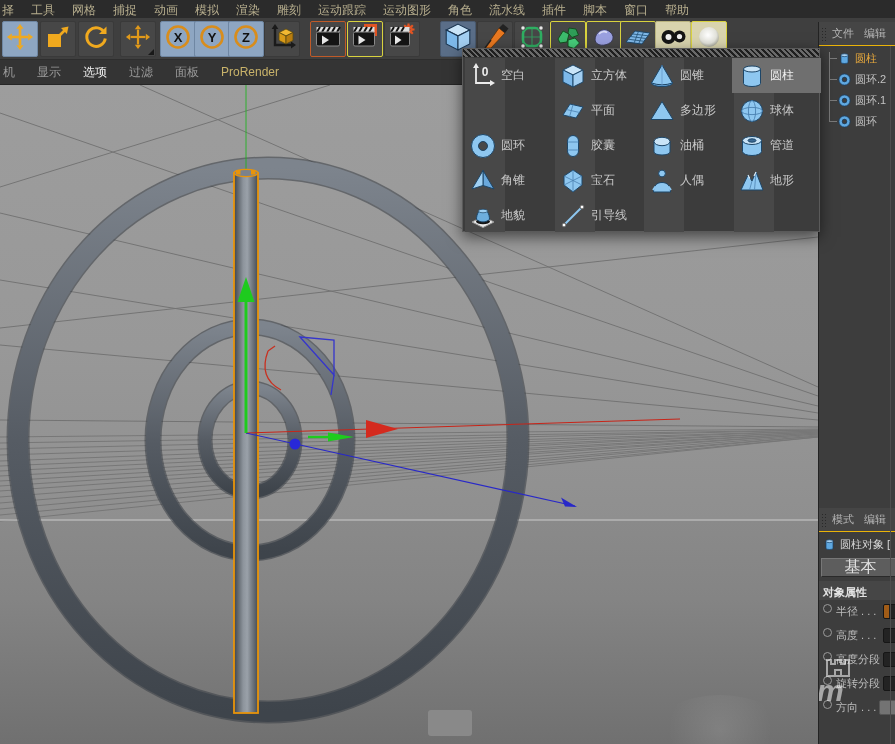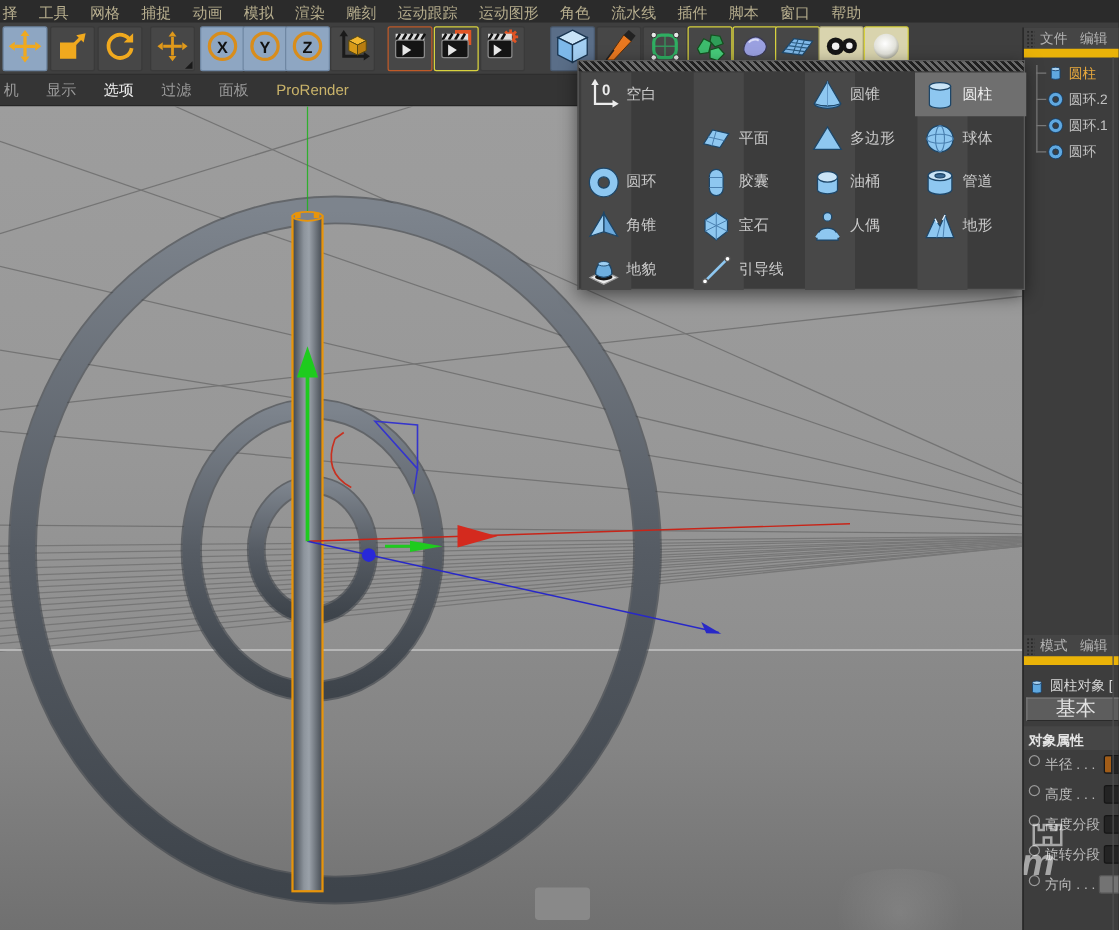--- a/index.html
+++ b/index.html
@@ -51,30 +51,30 @@
   .pcell{position:absolute;width:89px;height:35px;display:flex;align-items:center;cursor:default}
   .pcell.selected{background:#6f6f6f}
   .picon{width:28px;height:28px;margin-left:6px;display:flex;align-items:center;justify-content:center}
   .plabel{font-size:12px;color:#c9c9c9;margin-left:4px;white-space:nowrap}
   .pcell.selected .plabel{color:#efefef}
 
   
   .rpanel{position:absolute;left:818px;top:22px;width:77px;height:722px;background:#3d3d3d;
     border-left:1px solid #232323;overflow:hidden;z-index:20}
   .phead{position:absolute;left:0;width:77px;height:24px;background:#454545;
-    border-bottom:7px solid #eab308;display:flex;align-items:center}
+    border-bottom:1px solid #eab308;display:flex;align-items:center}
   .grip{width:11px;height:14px;margin:0 4px 0 2px;
     background:radial-gradient(#292929 28%,transparent 30%);background-size:3px 3px}
   .pmi{font-size:11px;color:#b5b5b5;margin-right:10px;white-space:nowrap}
   .omrow{position:absolute;left:0;width:77px;height:21px;display:flex;align-items:center;cursor:default}
   .omtree{position:absolute;background:#7a7a7a}
   .omicon{width:14px;height:14px;margin-left:18px;display:flex;align-items:center;justify-content:center}
   .omlabel{font-size:11px;color:#c3c3c3;margin-left:4px;white-space:nowrap}
   .omrow.sel .omlabel{color:#e8a93d}
-  .amtitle{position:absolute;left:0;top:510px;width:77px;height:24px;display:flex;align-items:flex-end}
+  .amtitle{position:absolute;left:0;top:510px;width:77px;height:24px;display:flex;align-items:center}
   .amtitle .t{font-size:11px;color:#d8d8d8;margin-left:4px;white-space:nowrap}
   .amtab{position:absolute;left:2px;top:536px;width:79px;height:19px;background:#5d5d5d;
     border:1px solid #777;border-bottom-color:#2a2a2a;display:flex;align-items:center;justify-content:center}
   .amtab span{font-size:16px;color:#e2e2e2}
   .amsec{position:absolute;left:0;top:559px;width:77px;height:19px;background:#464646;
     display:flex;align-items:flex-end}
   .amsec span{font-size:11px;font-weight:bold;color:#e3e3e3;margin-left:4px;white-space:nowrap}
   .arow{position:absolute;left:0;width:87px;height:24px;display:flex;align-items:flex-start}
   .adot{width:9px;height:9px;border:1.5px solid #9a9a9a;border-radius:50%;margin-left:4px;flex:none}
   .alabel{font-size:11px;color:#bdbdbd;margin-left:4px;white-space:nowrap}
@@ -402,20 +402,32 @@
             <g stroke="#ececec" stroke-width="1.8" fill="none">
               <path d="M6 4v16h15"></path>
             </g>
             <path d="M6 0l-3 5h6z" fill="#ececec"></path>
             <path d="M25 20l-5-3v6z" fill="#ececec"></path>
             <text x="15" y="13" text-anchor="middle" font-size="12" font-weight="bold" fill="#ececec">0</text>
           </svg>
         </span>
       <span class="plabel">空白</span>
     </div>
+    <div class="pcell" style="left:90px;top:9px">
+      <span class="picon">
+          <svg width="26" height="26" viewBox="0 0 26 26">
+            <g stroke="#1d4668" stroke-width="1">
+              <polygon points="13,2 23,7 13,12 3,7" fill="#c9e4f7"></polygon>
+              <polygon points="3,7 13,12 13,24 3,19" fill="#7db9ea"></polygon>
+              <polygon points="23,7 13,12 13,24 23,19" fill="#a3cff2"></polygon>
+            </g>
+          </svg>
+        </span>
+      <span class="plabel">立方体</span>
+    </div>
     <div class="pcell" style="left:179px;top:9px">
       <span class="picon">
           <svg width="26" height="26" viewBox="0 0 26 26">
             <g stroke="#1d4668" stroke-width="1">
               <ellipse cx="13" cy="20" rx="10.5" ry="3.6" fill="#69a8dc"></ellipse>
               <path d="M13 2L23.5 20Q13 23.6 2.5 20Z" fill="#8ec7f0"></path>
             </g>
             <path d="M13 2v20" stroke="#5e94c4" stroke-width=".7"></path>
           </svg>
         </span>

